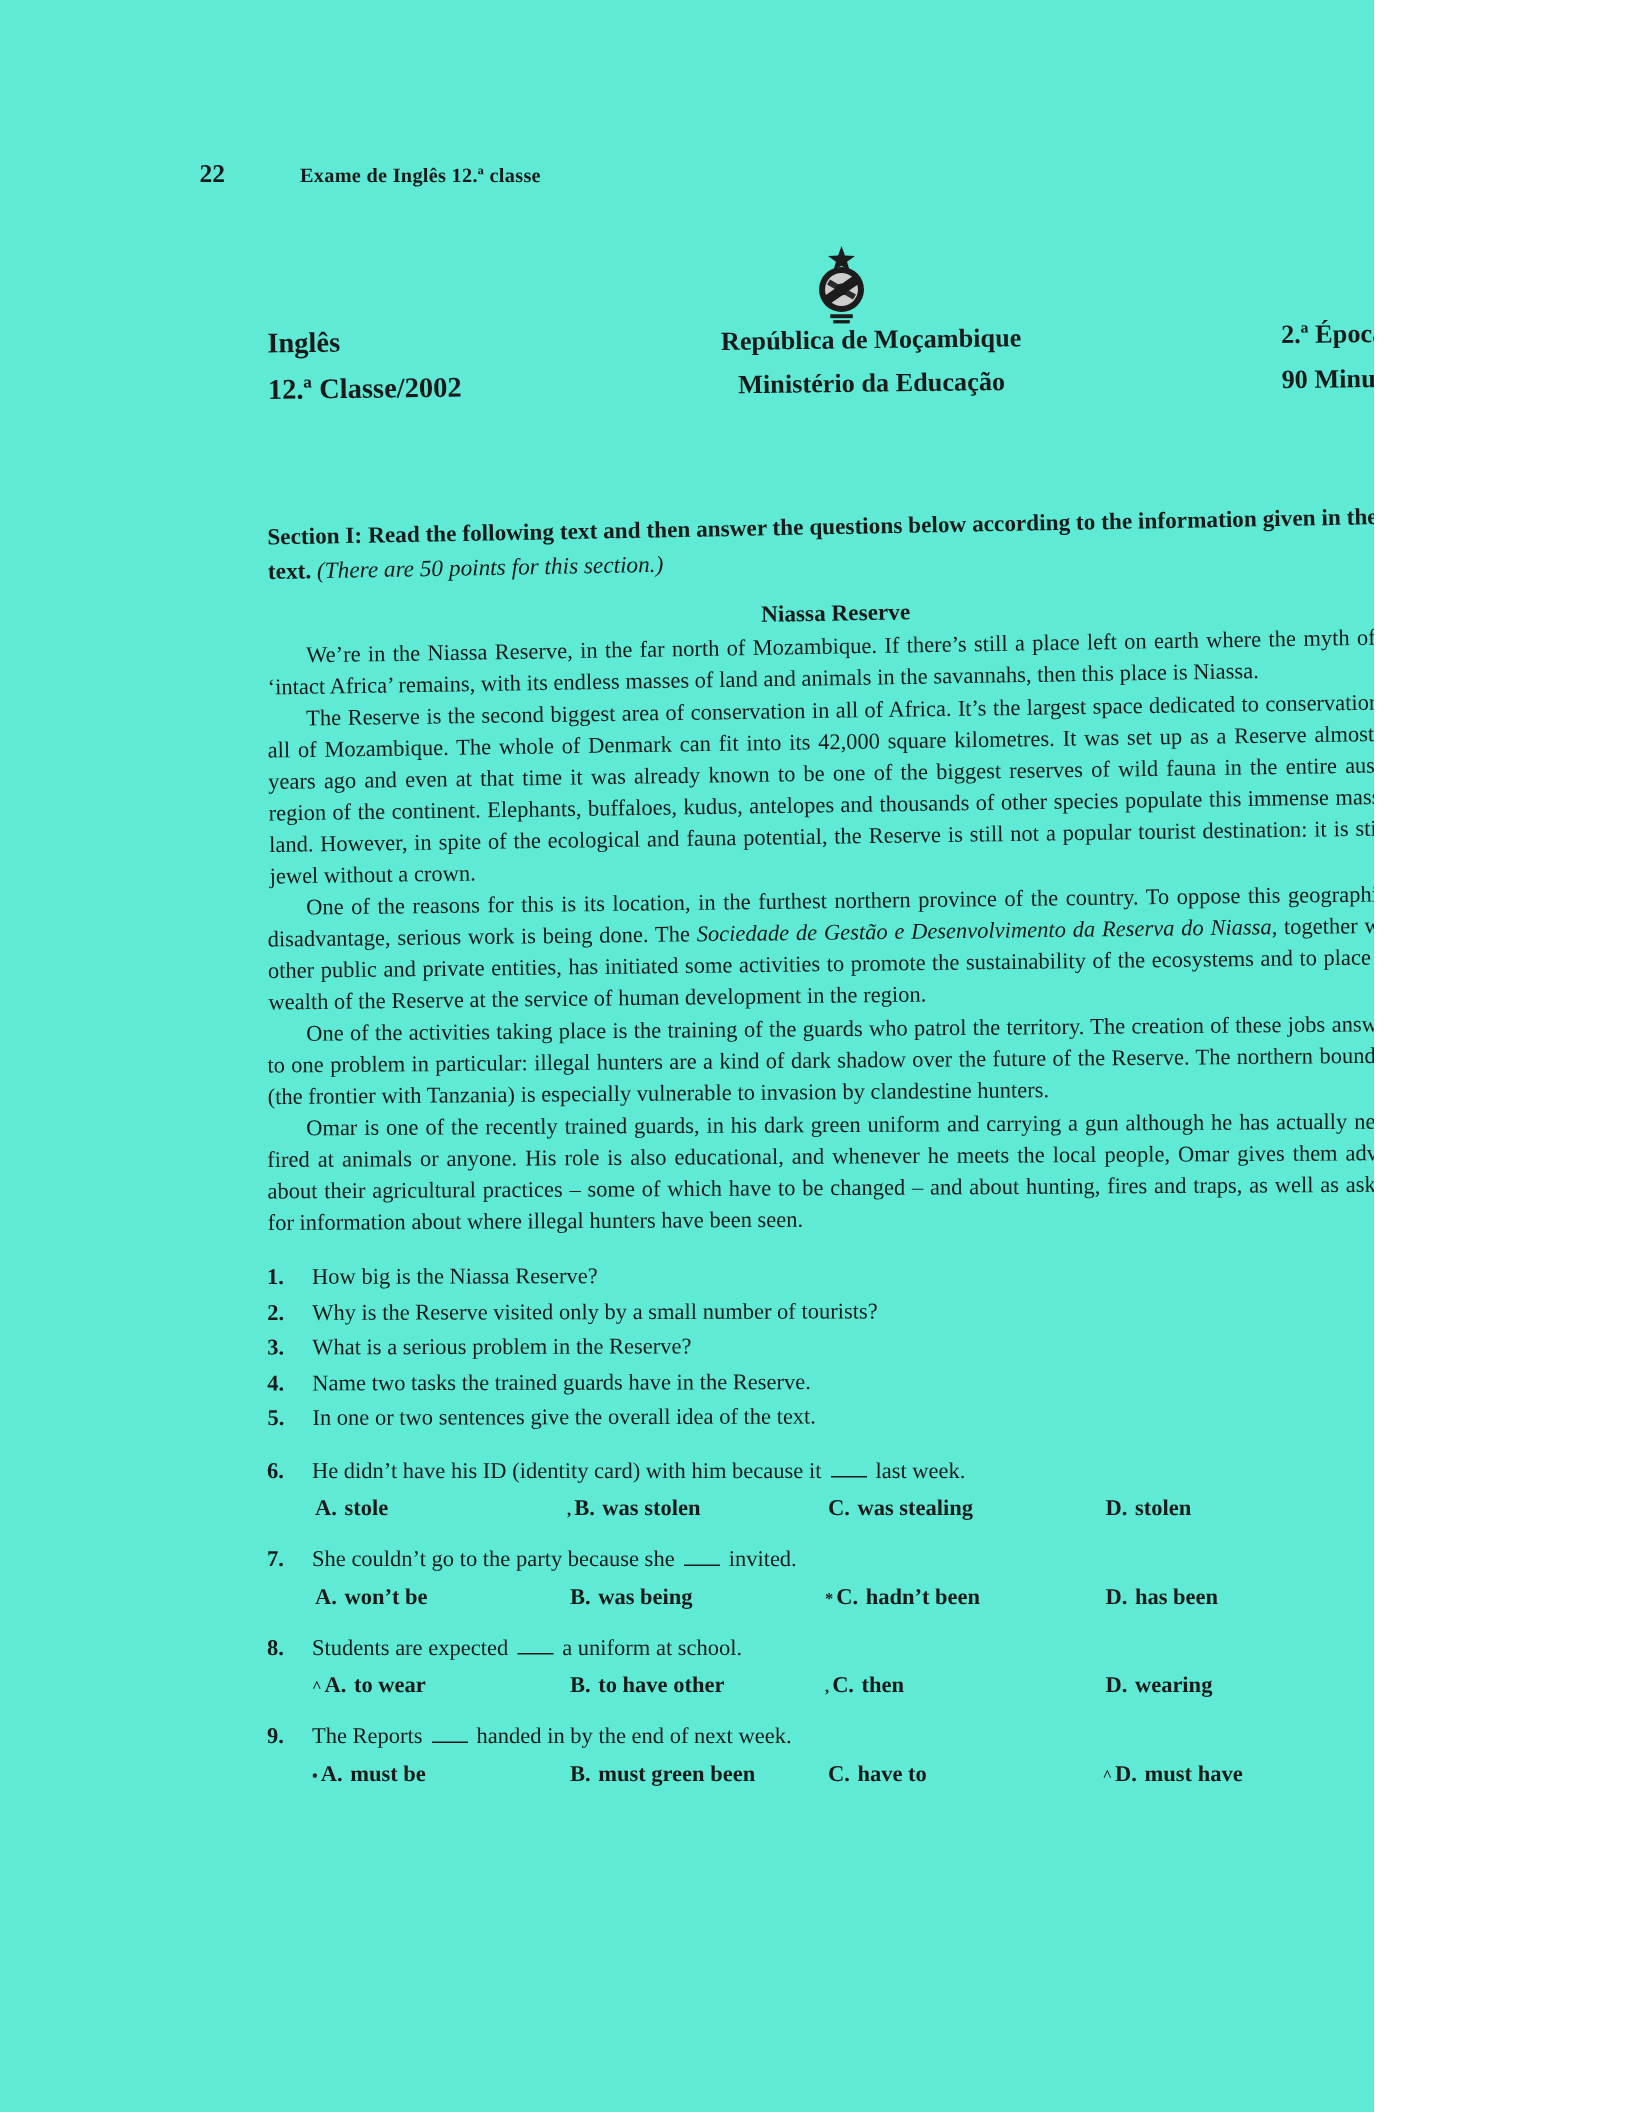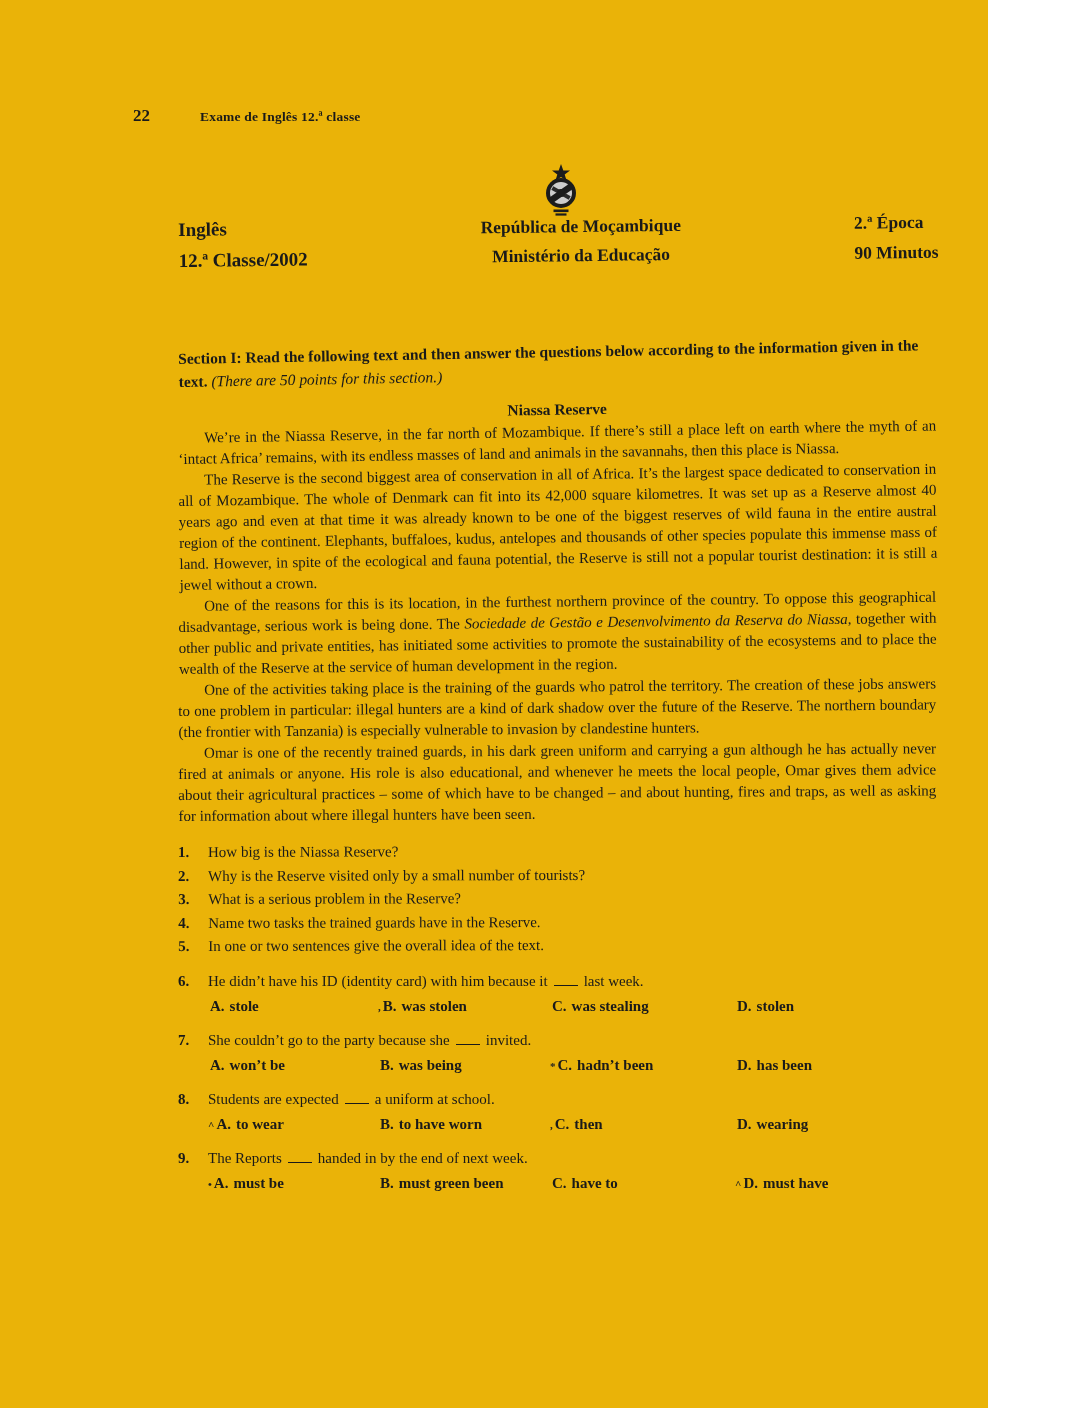--- a/index.html
+++ b/index.html
@@ -1,17 +1,17 @@
 <!DOCTYPE html>
 <html><head>
 <meta charset="utf-8">
 <style>
   html,body{margin:0;padding:0;background:#ffffff;}
   .page{
-    position:relative;width:988px;height:1408px;background:#eab308;
+    position:relative;width:916px;height:1408px;background:#5eead4;
     font-family:"Liberation Serif", serif;color:#1a1a1a;overflow:hidden;
   }
   
   .running-head{position:absolute;top:106px;left:133px;display:flex;align-items:baseline;gap:28px;}
   .pg-num{font-size:17px;font-weight:bold;}
   .pg-title{font-size:13.5px;font-weight:bold;letter-spacing:.2px;margin-left:22px;}
   
   .emblem{position:absolute;left:541px;top:163px;}
   
   .header-row{
@@ -158,21 +158,21 @@
       </div>
     </div>
 
     <div class="mcq">
       <div class="stem">
         <span class="qnum">8.</span>
         <span class="qtext"><span>Students are expected</span><span class="gap"></span><span>a uniform at school.</span></span>
       </div>
       <div class="opts">
         <span class="opt"><span class="mark">^</span><span class="olabel">A.</span><span>to wear</span></span>
-        <span class="opt"><span class="mark"></span><span class="olabel">B.</span><span>to have worn</span></span>
+        <span class="opt"><span class="mark"></span><span class="olabel">B.</span><span>to have other</span></span>
         <span class="opt"><span class="mark">,</span><span class="olabel">C.</span><span>then</span></span>
         <span class="opt"><span class="mark"></span><span class="olabel">D.</span><span>wearing</span></span>
       </div>
     </div>
 
     <div class="mcq">
       <div class="stem">
         <span class="qnum">9.</span>
         <span class="qtext"><span>The Reports</span><span class="gap"></span><span>handed in by the end of next week.</span></span>
       </div>

